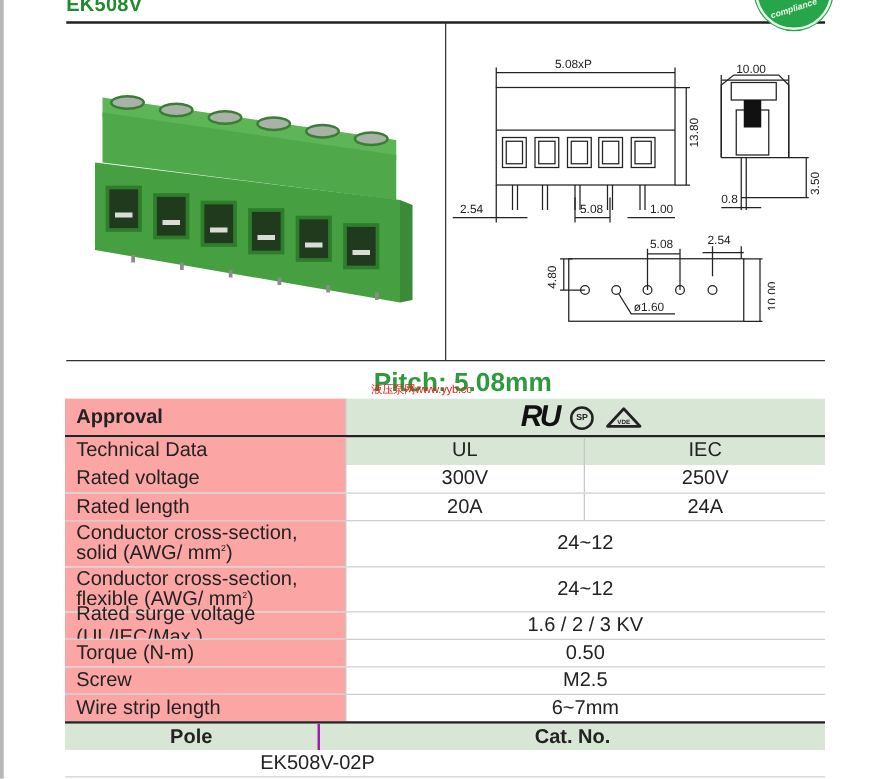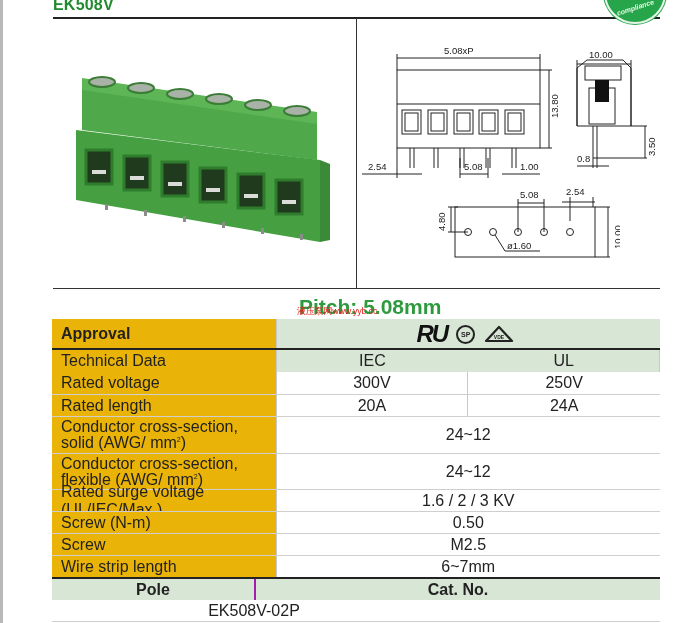--- a/index.html
+++ b/index.html
@@ -35,21 +35,21 @@
   .dim { font-size: 9.5px; fill: #222; font-family: "Liberation Sans", sans-serif; }
 
   .pitch {
     position: absolute; left: 299px; top: 295px; font-size: 21px; font-weight: bold; color: #2e9a3e;
   }
   .watermark {
     position: absolute; left: 297px; top: 305px; font-size: 9px; color: #e0201a; letter-spacing: -0.2px;
   }
   .row { position: absolute; left: 52px; width: 608px; display: flex; }
   .cell { box-sizing: border-box; display: flex; align-items: center; }
-  .c-label { width: 236px; padding-left: 9px; background: #eab308; border-right: 1px solid #c8c8c8; }
+  .c-label { width: 236px; padding-left: 9px; background: #fca5a5; border-right: 1px solid #c8c8c8; }
   .c-val { justify-content: center; text-align: center; }
   .c-ul { width: 202px; border-right: 1px solid #c8c8c8; }
   .c-iec { width: 202px; }
   .c-span { width: 404px; }
   .hline { position: absolute; left: 52px; width: 608px; height: 1px; background: #cfcfcf; }
   .hline.thick { height: 2px; background: #222; }
   .green { background: #d8e6d5; }
   .bold { font-weight: bold; }
   .approval-icons { display: flex; align-items: center; gap: 9px; margin-left: 140px; }
   sup { font-size: 7px; }
@@ -222,22 +222,22 @@
           <polygon points="15,2 28,16 2,16" fill="none" stroke="#222" stroke-width="2.2" stroke-linejoin="round"></polygon>
           <text x="15" y="14" font-size="5" text-anchor="middle" font-family="Liberation Sans, sans-serif" font-weight="bold" fill="#222">VDE</text>
         </svg>
       </div>
     </div>
   </div>
   <div class="hline thick" style="top:348px"></div>
 
   <div class="row green" style="top:350px;height:22px">
     <div class="cell c-label" style="height:22px">Technical Data</div>
+    <div class="cell c-val c-ul" style="height:22px">UL</div>
     <div class="cell c-val c-iec" style="height:22px">IEC</div>
-    <div class="cell c-val c-ul" style="height:22px">UL</div>
   </div>
 
   <div class="row" style="top:372px;height:22px">
     <div class="cell c-label" style="height:22px">Rated voltage</div>
     <div class="cell c-val c-ul" style="height:22px">300V</div>
     <div class="cell c-val c-iec" style="height:22px">250V</div>
   </div>
   <div class="hline" style="top:394px"></div>
 
   <div class="row" style="top:395px;height:21px">
@@ -265,21 +265,21 @@
   </div>
   <div class="hline" style="top:489px"></div>
 
   <div class="row" style="top:490px;height:21px">
     <div class="cell c-label" style="height:21px">Rated surge voltage (UL/IEC/Max.)</div>
     <div class="cell c-val c-span" style="height:21px">1.6 / 2 / 3 KV</div>
   </div>
   <div class="hline" style="top:511px"></div>
 
   <div class="row" style="top:512px;height:21px">
-    <div class="cell c-label" style="height:21px">Screw (N-m)</div>
+    <div class="cell c-label" style="height:21px">Torque (N-m)</div>
     <div class="cell c-val c-span" style="height:21px">0.50</div>
   </div>
   <div class="hline" style="top:533px"></div>
 
   <div class="row" style="top:534px;height:21px">
     <div class="cell c-label" style="height:21px">Screw</div>
     <div class="cell c-val c-span" style="height:21px">M2.5</div>
   </div>
   <div class="hline" style="top:555px"></div>
 

